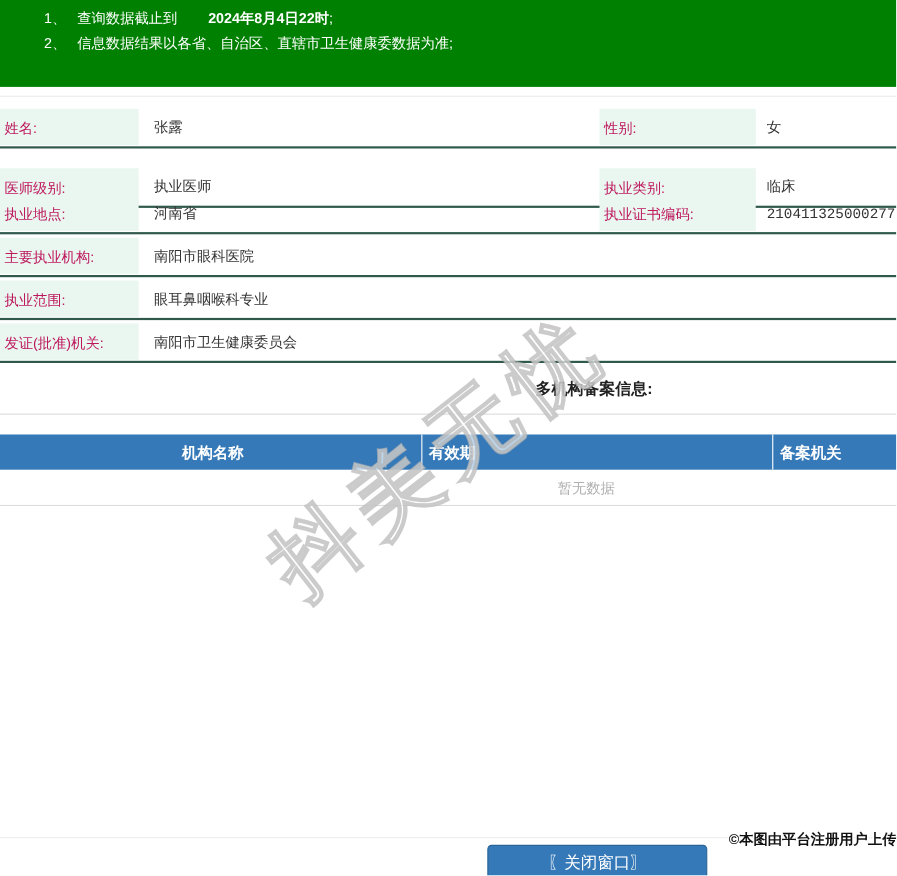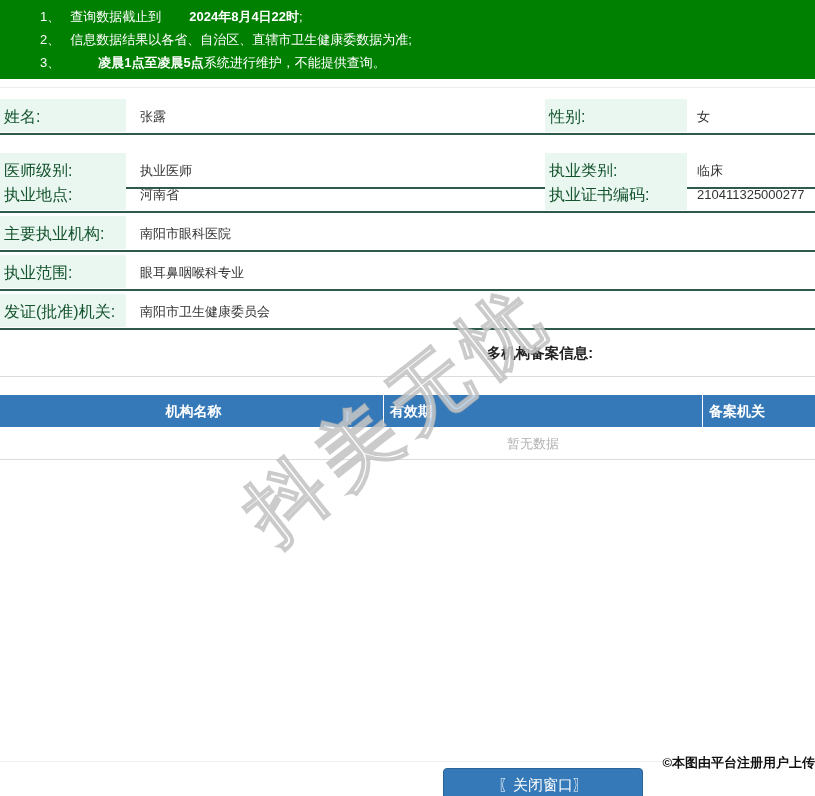--- a/index.html
+++ b/index.html
@@ -20,22 +20,22 @@
   .banner{position:absolute;left:0;top:0;width:815px;height:79px;background:var(--banner-green);color:#fff;padding:5px 0 0 40px;}
   .notice{height:23px;line-height:23px;font-size:13px;white-space:nowrap;}
   .notice .num{margin-right:10px;}
   .notice b{font-weight:bold;padding-left:28px;}
 
   
   .topline{position:absolute;left:0;top:87px;width:815px;height:0;border-top:1px solid #ececec;}
 
   
   .row{position:absolute;left:0;width:815px;height:37px;border-bottom:2px solid var(--row-border);}
-  .lbl{position:absolute;top:1px;bottom:1px;background:var(--cell-green);color:#14532d;font-size:16px;line-height:35px;padding-left:4px;white-space:nowrap;}
-  .val{position:absolute;top:0;bottom:0;color:#333;font-size:13px;line-height:37px;white-space:nowrap;}
+  .lbl{position:absolute;top:1px;bottom:1px;background:var(--cell-green);color:#be185d;font-size:13px;line-height:35px;padding-left:4px;white-space:nowrap;}
+  .val{position:absolute;top:0;bottom:0;color:#333;font-size:13px;line-height:37px;white-space:nowrap;font-family:Liberation Mono, monospace;}
   .lbl.c1{left:0;width:126px;}
   .val.v1{left:140px;}
   .lbl.c2{left:545px;width:142px;}
   .val.v2{left:697px;}
 
   
   .filing-title{position:absolute;left:0;top:344px;width:1080px;text-align:center;font-size:14.5px;font-weight:bold;color:#222;}
   .hr{position:absolute;left:0;width:815px;height:0;border-top:1px solid var(--line-gray);}
   .thead{position:absolute;left:0;top:395px;width:815px;height:32px;background:var(--header-blue);}
   .th{position:absolute;top:0;height:32px;line-height:32px;color:#fff;font-size:14px;font-weight:bold;padding-left:6px;white-space:nowrap;}
@@ -53,21 +53,20 @@
   .credit{position:absolute;right:0;top:754px;font-size:13px;font-weight:bold;color:#111;white-space:nowrap;text-shadow:-1px -1px 0 #fff,1px -1px 0 #fff,-1px 1px 0 #fff,1px 1px 0 #fff;}
 </style>
 </head>
 <body>
 
 <div class="page">
 
   <div class="banner">
     <div class="notice"><span class="num">1、</span><span>查询数据截止到</span><b>2024年8月4日22时</b><span>;</span></div>
     <div class="notice"><span class="num">2、</span><span>信息数据结果以各省、自治区、直辖市卫生健康委数据为准;</span><b></b><span></span></div>
-    <div class="notice"><span class="num">3、</span><span></span><b>凌晨1点至凌晨5点</b><span>系统进行维护，不能提供查询。</span></div>
   </div>
 
   <div class="topline"></div>
 
   <div class="row" style="top:98px">
     <div class="lbl c1">姓名:</div>
     <div class="val v1">张露</div>
     <div class="lbl c2">性别:</div>
     <div class="val v2">女</div>
   </div>

